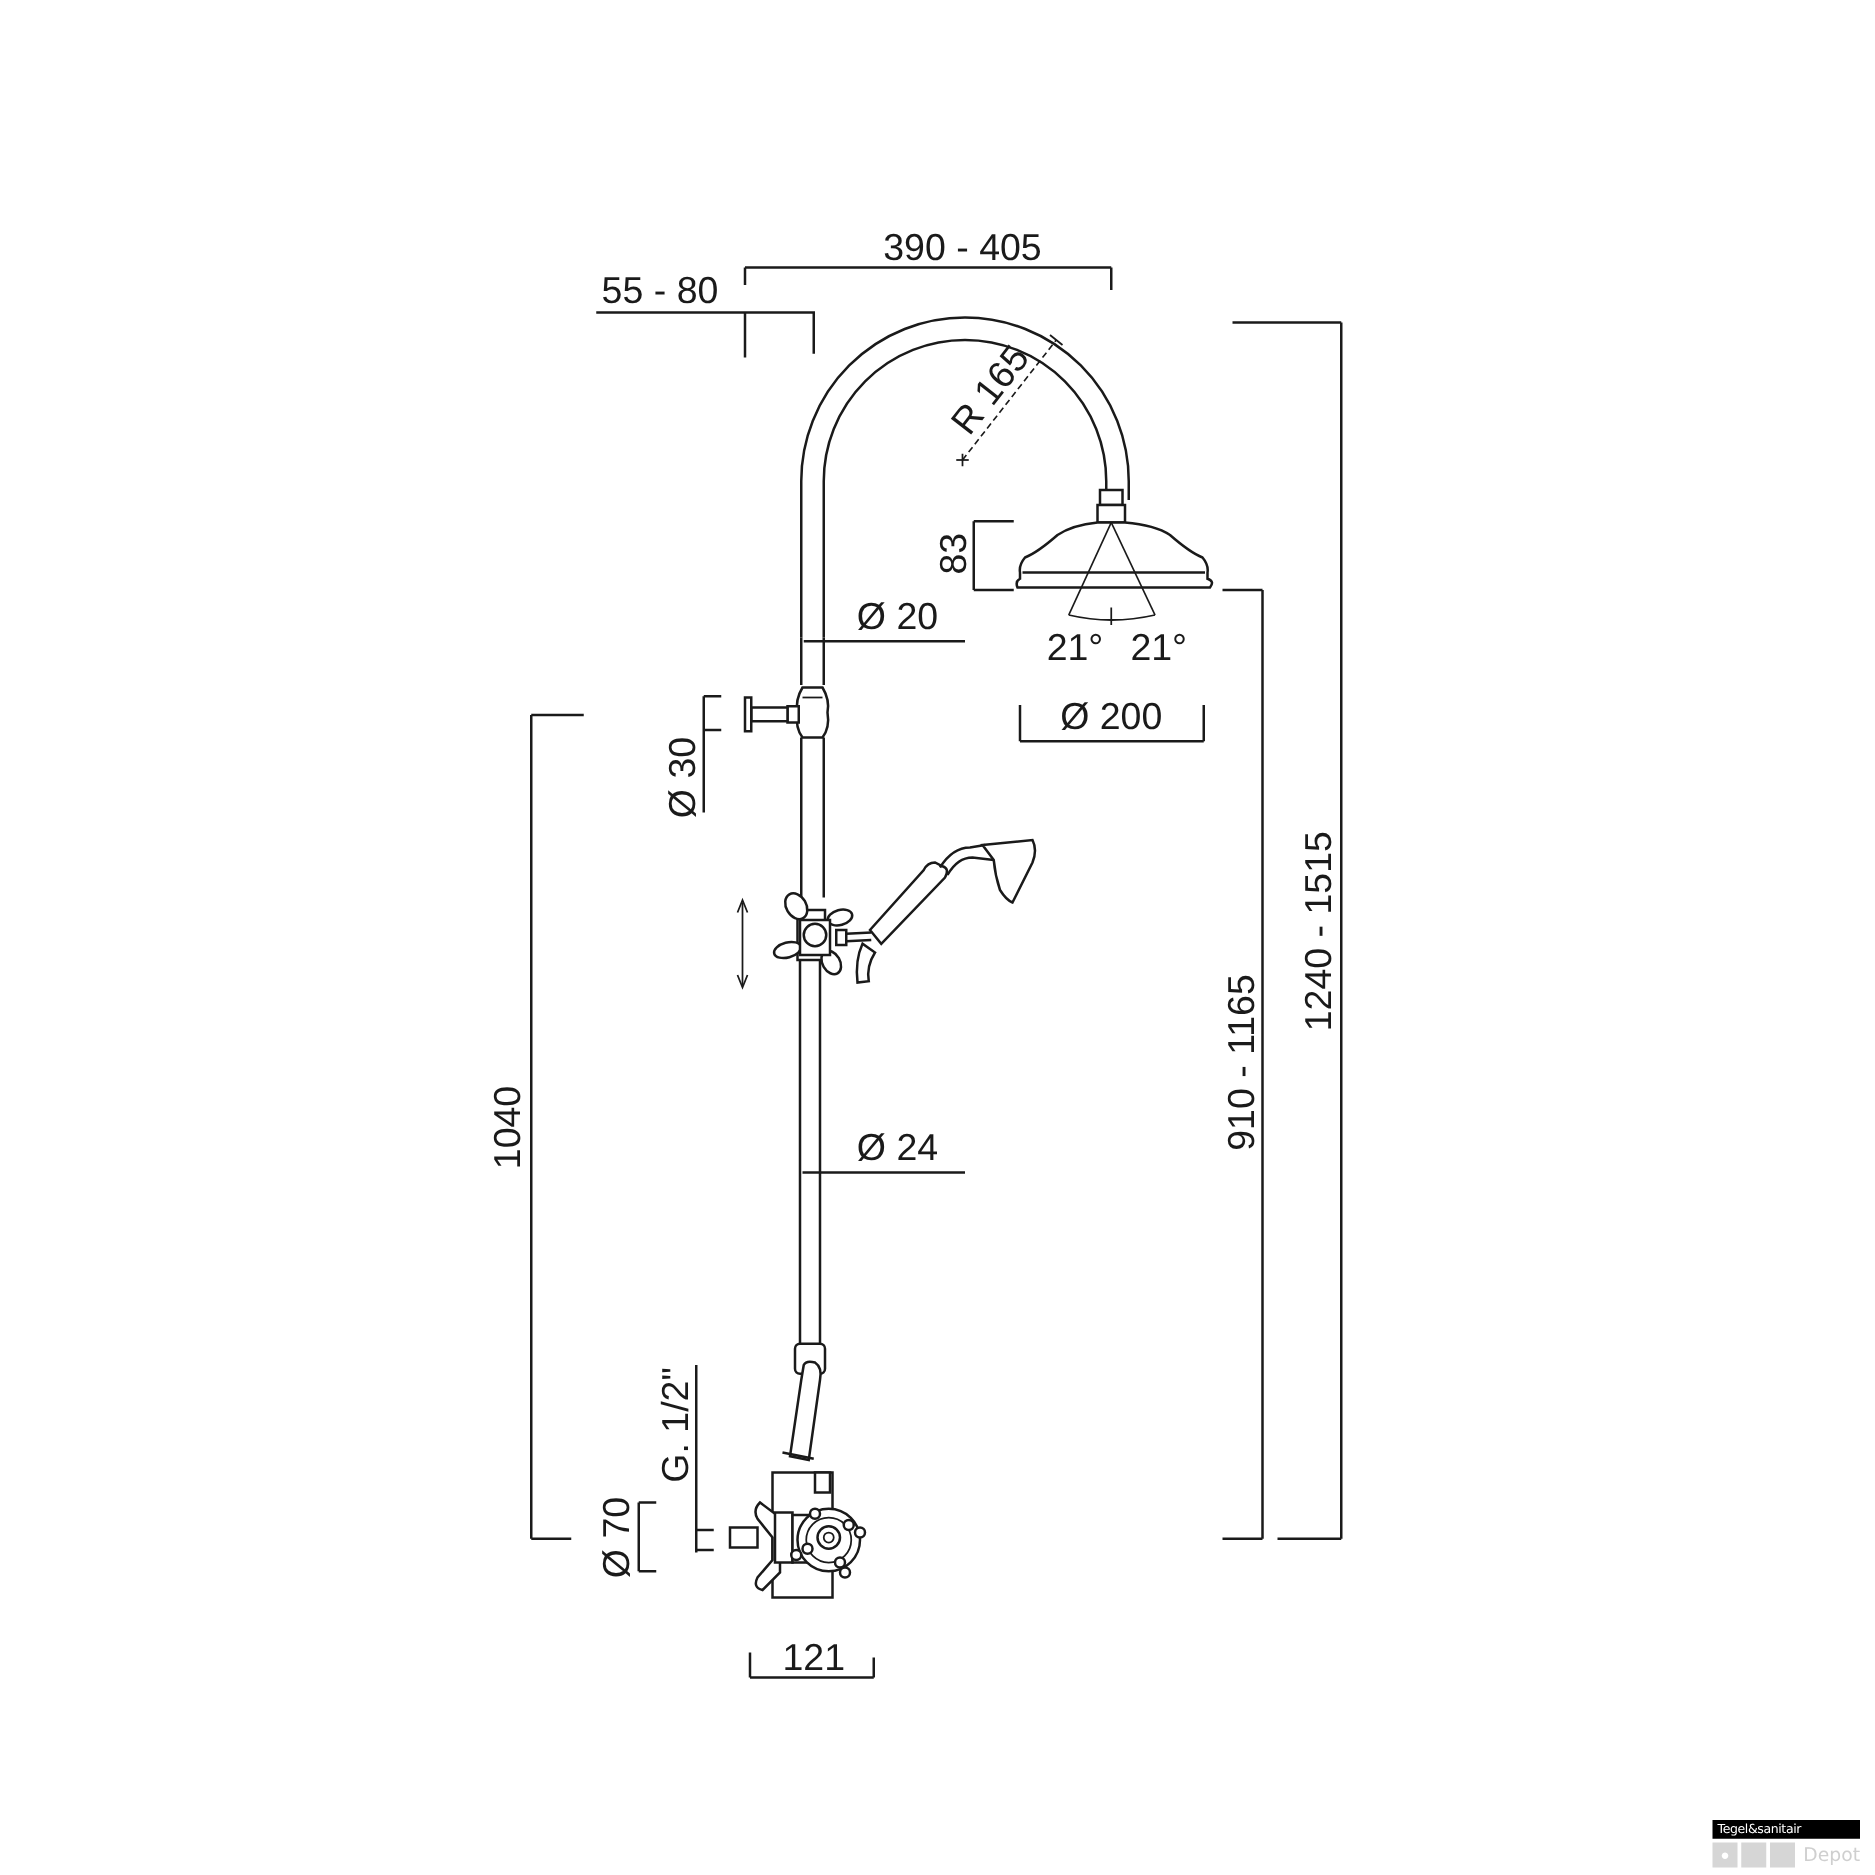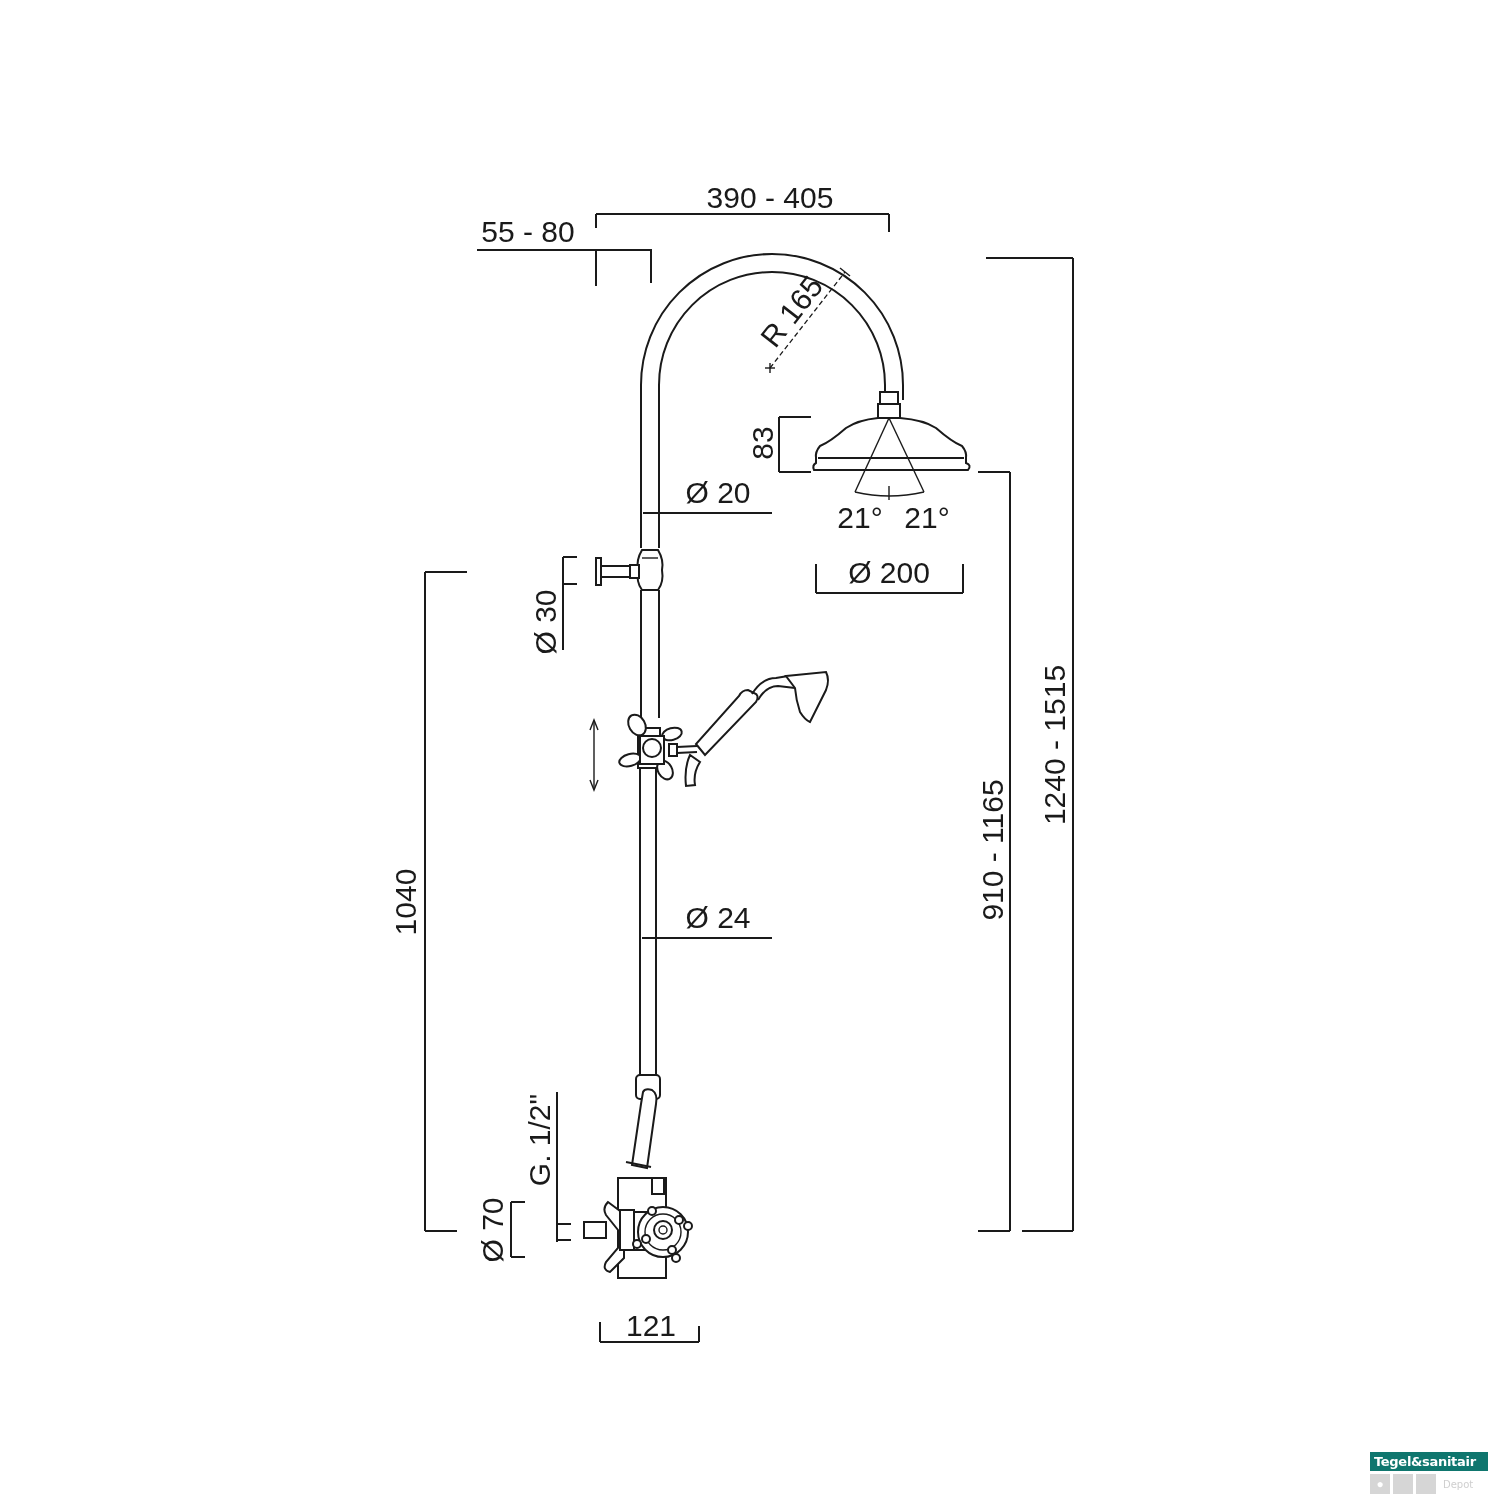--- a/index.html
+++ b/index.html
@@ -3,24 +3,24 @@
 <meta charset="utf-8">
 <style>
   html, body { margin: 0; padding: 0; background: #ffffff; }
   body { width: 1500px; height: 1500px; position: relative; overflow: hidden; font-family: "Liberation Sans", sans-serif; }
   #drawing { position: absolute; left: 0; top: 0; width: 1500px; height: 1500px; }
   .ln { stroke: #1a1a1a; stroke-width: 2; fill: none; }
   .ln-thin { stroke: #1a1a1a; stroke-width: 1.4; fill: none; }
   .part { stroke: #1a1a1a; stroke-width: 2; fill: #ffffff; }
   .dim-text { font-family: "Liberation Sans", sans-serif; font-size: 30px; fill: #1a1a1a; }
   .logo { position: absolute; right: 12px; bottom: 6px; width: 118px; }
-  .logo-top { background: #0f766e; color: #ffffff; font-weight: bold; font-size: 13px; padding: 2px 4px; font-family: "DejaVu Sans", sans-serif; letter-spacing: -0.3px; }
+  .logo-top { background: #000000; color: #ffffff; font-weight: normal; font-size: 10px; padding: 2px 4px; font-family: "DejaVu Sans", sans-serif; letter-spacing: -0.3px; }
   .logo-bottom { display: flex; align-items: center; gap: 3px; margin-top: 3px; }
   .logo-sq { width: 20px; height: 20px; background: #d6d6d6; display: flex; align-items: center; justify-content: center; color: #fff; font-size: 12px; }
-  .logo-depot { color: #cfcfcf; font-size: 10px; font-family: "DejaVu Sans", sans-serif; margin-left: 4px; }
+  .logo-depot { color: #cfcfcf; font-size: 15px; font-family: "DejaVu Sans", sans-serif; margin-left: 4px; }
 </style>
 </head>
 <body>
 
 <svg id="drawing" viewBox="0 0 1500 1500" xmlns="http://www.w3.org/2000/svg">
 
   <g>
     <line class="ln" x1="596" y1="214" x2="889" y2="214"></line>
     <line class="ln" x1="596" y1="214" x2="596" y2="228"></line>
     <line class="ln" x1="889" y1="214" x2="889" y2="232"></line>

